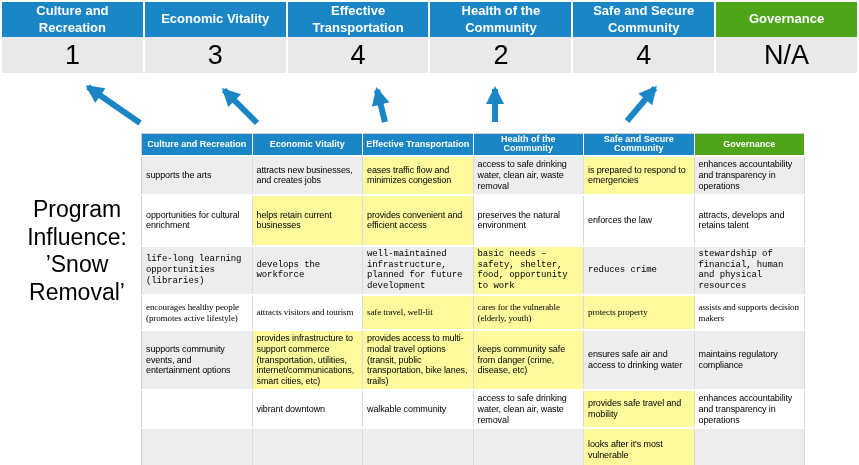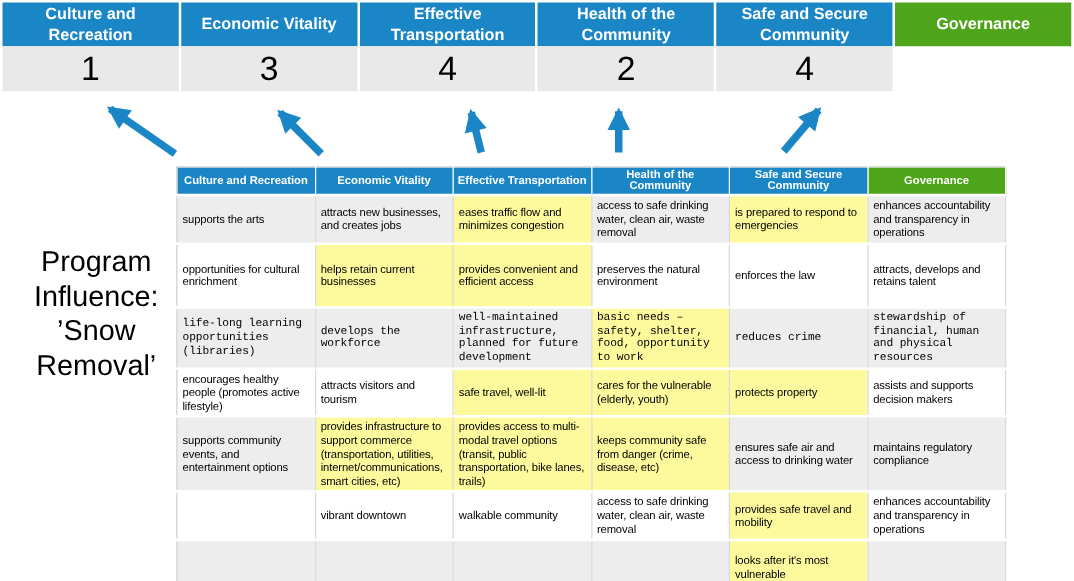--- a/index.html
+++ b/index.html
@@ -36,21 +36,21 @@
     line-height:1.05;text-align:center;height:17px;padding:1px 2px;border-right:1px solid #fff;}
   .matrix th.green{background:var(--green,#4FA519);}
   .matrix td{font-size:9px;line-height:1.2;letter-spacing:-0.1px;color:#000;
     padding:2px 4px;vertical-align:middle;border-right:1px solid #dadada;border-top:2px solid #fff;}
   .matrix tbody tr:nth-child(odd) td{background:var(--row_alt,#EDEDED);}
   .matrix tbody tr:nth-child(even) td{background:#fff;}
   .matrix tbody td.hl{background:var(--highlight,#FDFA9D) !important;}
   .matrix tbody tr:nth-child(1){height:39px;}
   .matrix tbody tr:nth-child(2){height:51px;}
   .matrix tbody tr:nth-child(3){height:34px;font-family:Liberation Mono, monospace;}
-  .matrix tbody tr:nth-child(4){height:35px;}
+  .matrix tbody tr:nth-child(4){height:35px;font-family:Liberation Serif, serif;}
   .matrix tbody tr:nth-child(5){height:49px;}
   .matrix tbody tr:nth-child(6){height:35px;}
   .matrix tbody tr:nth-child(7){height:43px;}
   .matrix tbody tr:nth-child(8){height:33px;}
 </style>
 </head>
 <body>
 
 <div class="stage">
 
@@ -70,20 +70,21 @@
     <div class="sb-col">
       <div class="sb-head">Health of the Community</div>
       <div class="sb-score">2</div>
     </div>
     <div class="sb-col">
       <div class="sb-head">Safe and Secure Community</div>
       <div class="sb-score">4</div>
     </div>
     <div class="sb-col">
       <div class="sb-head green">Governance</div>
+      <div class="sb-score">N/A</div>
     </div>
   </div>
 
   <svg class="arrows" viewBox="0 0 859 56" xmlns="http://www.w3.org/2000/svg">
     <defs>
       <marker id="ah" markerUnits="userSpaceOnUse" markerWidth="22" markerHeight="22" refX="17" refY="11" orient="auto">
         <path d="M2,2 L20,11 L2,20 Z" fill="var(--arrow, #1B86C5)"></path>
       </marker>
     </defs>
     <line x1="140" y1="45" x2="88" y2="9" marker-end="url(#ah)"></line>

